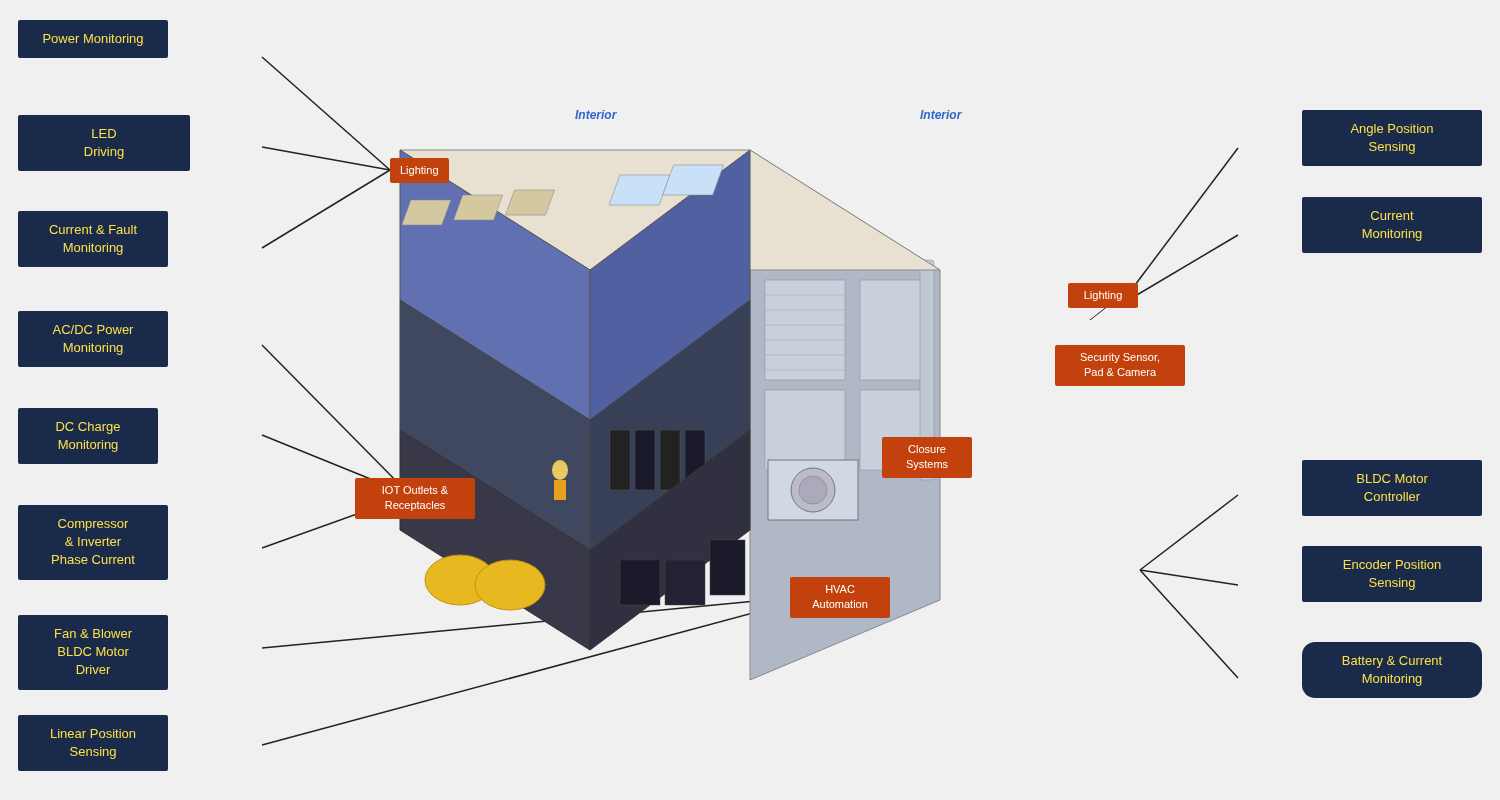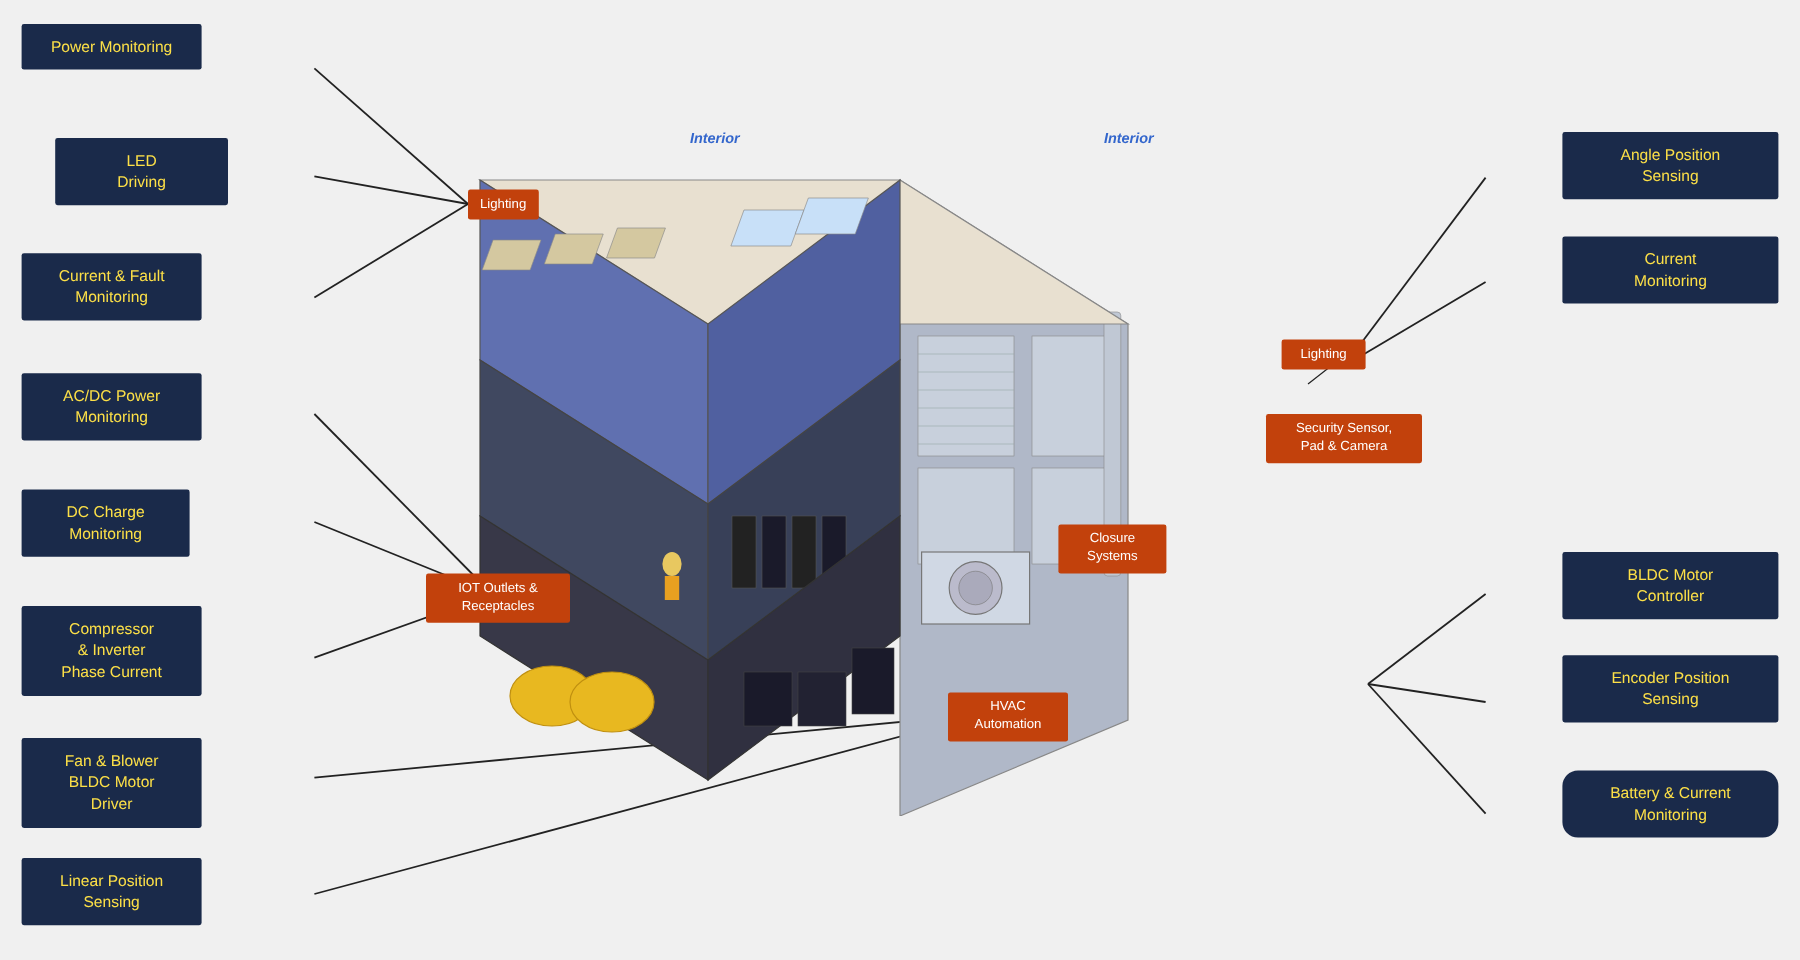--- a/index.html
+++ b/index.html
@@ -164,21 +164,21 @@
     <rect x="300" y="440" width="40" height="45" fill="#1a1a2a" stroke="#444" stroke-width="0.5"></rect>
     <rect x="345" y="440" width="40" height="45" fill="#222232" stroke="#444" stroke-width="0.5"></rect>
     <rect x="390" y="420" width="35" height="55" fill="#1a1a2a" stroke="#444" stroke-width="0.5"></rect>
   </svg>
 
   <div class="label-box" style="top:20px;left:18px;width:150px;">
     <span>Power
 Monitoring</span>
   </div>
 
-  <div class="label-box" style="top:115px;left:18px;width:144px;margin-left:28px;">
+  <div class="label-box" style="top:115px;left:18px;width:172px;">
     <span>LED<br>Driving</span>
   </div>
 
   <div class="label-box" style="top:211px;left:18px;width:150px;">
     <span>Current &amp; Fault<br>Monitoring</span>
   </div>
 
   <div class="label-box" style="top:311px;left:18px;width:150px;">
     <span>AC/DC Power<br>Monitoring</span>
   </div>

